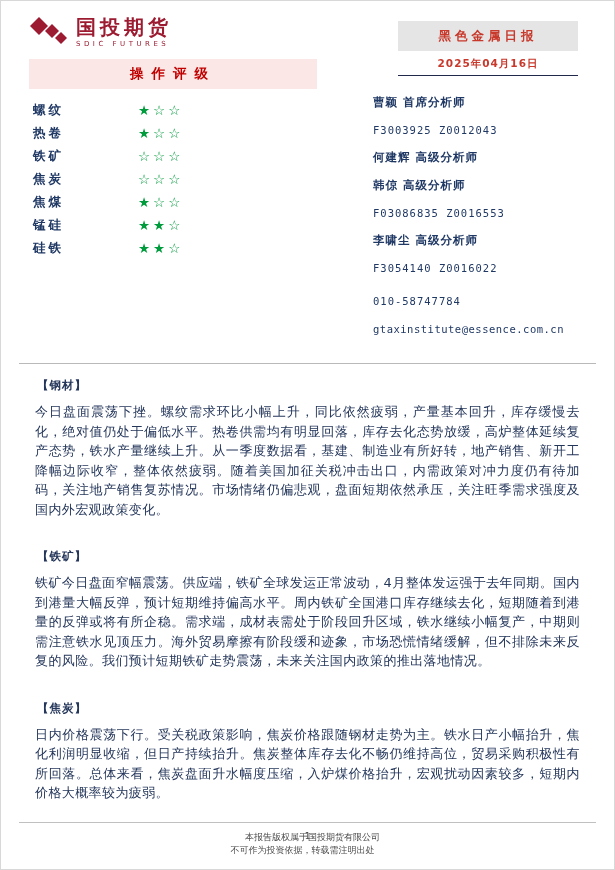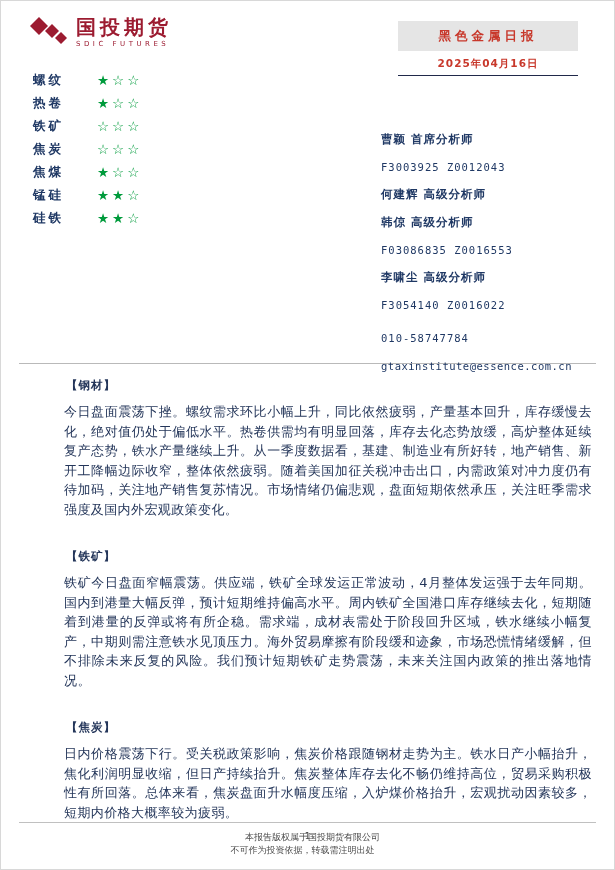--- a/index.html
+++ b/index.html
@@ -24,34 +24,34 @@
     color:#c8382b; font-weight:bold; font-size:10.5px; text-align:center;
     padding:6px 0 4px; border-bottom:1px solid #20294a; letter-spacing:1px;
   }
 
   .rating-panel{ position:absolute; top:58px; left:28px; width:288px; }
   .rating-title{
     background:#fbe7e5; color:#c00000; font-weight:bold; font-size:13.5px;
     text-align:center; padding:6px 0; letter-spacing:8px;
   }
   .rating-rows{ margin-top:10px; }
-  .rating-row{ display:flex; align-items:center; height:23px; padding-left:4px; }
+  .rating-row{ display:flex; align-items:center; height:23px; padding-left:4px;gap:41px; }
   .commodity-name{ width:64px; color:#1f3864; font-weight:bold; font-size:12.5px; letter-spacing:3px; }
   .commodity-stars{ color:#009b3c; font-size:13.5px; letter-spacing:3px; line-height:1; }
 
-  .analysts-panel{ position:absolute; top:88px; left:380px; width:215px; color:#1f3864;margin-top:37px; }
+  .analysts-panel{ position:absolute; top:88px; left:372px; width:215px; color:#1f3864; }
   .an-line{ height:27.5px; display:flex; align-items:center; }
   .an-name{ font-weight:bold; font-size:11.5px; letter-spacing:1px; }
   .an-codes{ font-family:"DejaVu Sans Mono","Liberation Mono",monospace; font-size:10.5px; letter-spacing:1px; }
   .an-gap{ height:6px; }
   .an-email{ font-family:"DejaVu Sans Mono","Liberation Mono",monospace; font-size:10.5px; letter-spacing:0.5px; color:#1f3864; }
 
   
   .divider{ border-top:1px solid #b9b9b9; margin:0 18px; }
-  main{ padding:0 22px;margin-left:41px; }
+  main{ padding:0 34px; }
   section{ padding-top:14px; }
   section + section{ margin-top:16px; }
   .sec-heading{ font-weight:bold; font-size:11.5px; color:#24365a; margin:0 0 9px 2px; letter-spacing:1px; }
   .sec-body{
     font-size:13px; line-height:19.5px; color:#24365a;
     text-align:justify; letter-spacing:0.4px;
   }
 
   
   footer{
@@ -84,20 +84,21 @@
         <div class="en">SDIC FUTURES</div>
       </div>
     </div>
 
     <div class="title-block">
       <div class="title-box">黑色金属日报</div>
       <div class="date-row">2025年04月16日</div>
     </div>
 
     <div class="rating-panel">
+      <div class="rating-title">操作评级</div>
       <div class="rating-rows">
         <div class="rating-row">
           <span class="commodity-name">螺纹</span>
           <span class="commodity-stars">★☆☆</span>
         </div>
         <div class="rating-row">
           <span class="commodity-name">热卷</span>
           <span class="commodity-stars">★☆☆</span>
         </div>
         <div class="rating-row">

